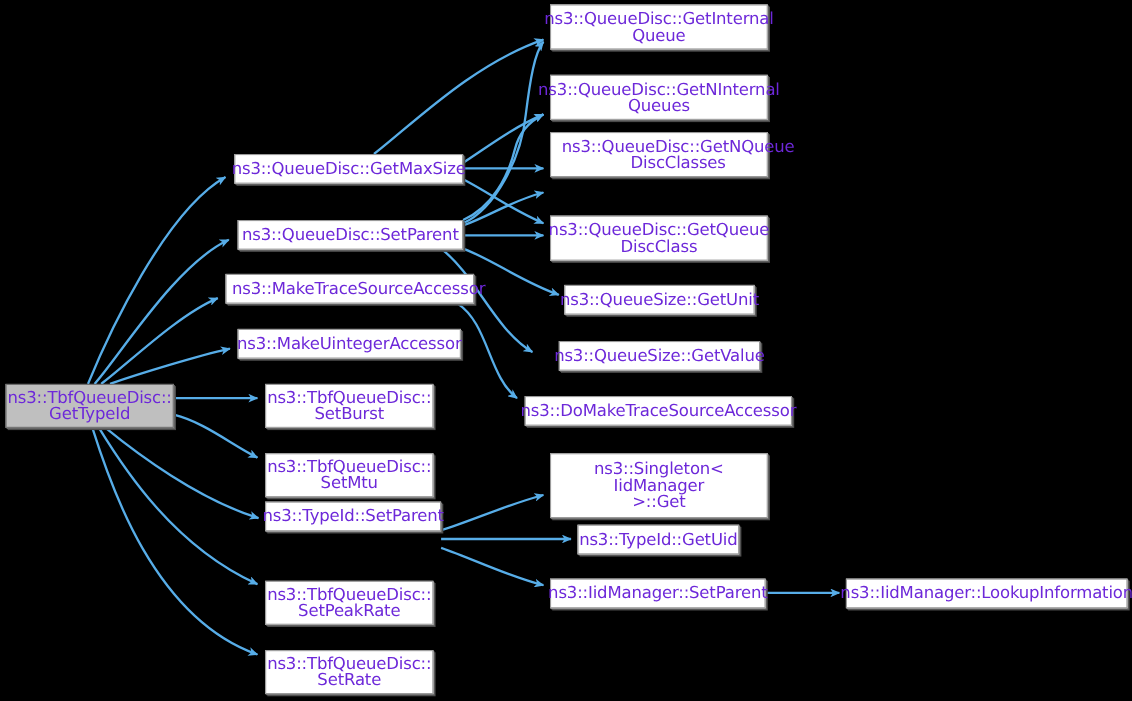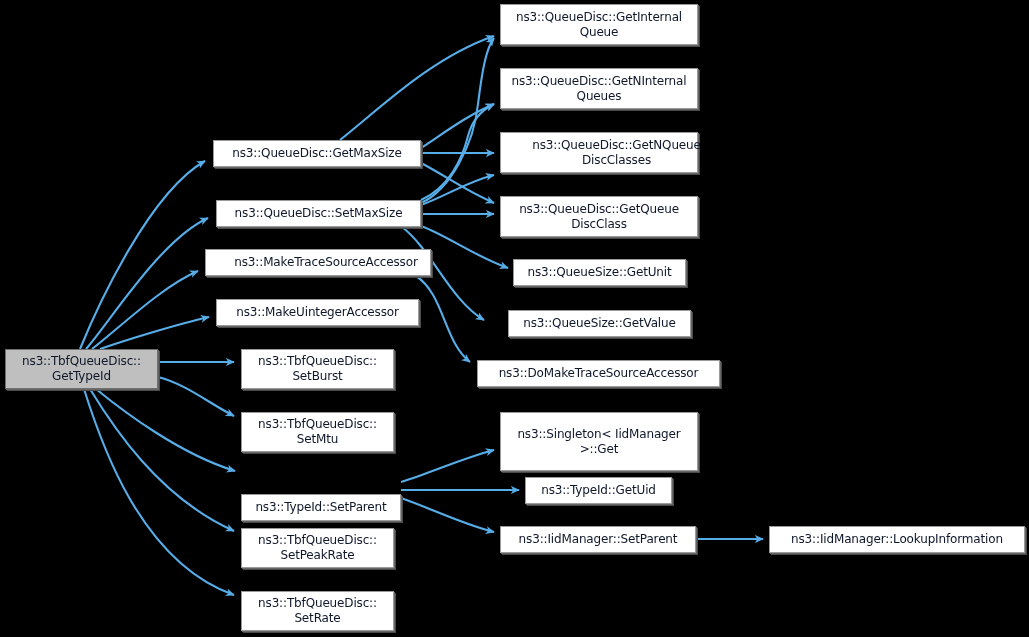--- a/index.html
+++ b/index.html
@@ -26,22 +26,22 @@
   .node {
     position: absolute;
     box-sizing: border-box;
     background: #ffffff;
     border: 1px solid #9a9a9a;
     box-shadow: 1px 1px 0 0 #666666, 2px 2px 0 0 #4a4a4a;
     display: flex;
     align-items: center;
     justify-content: center;
     text-align: center;
-    color: #0f172a;
-    font-size: 12px;
+    color: #6d28d9;
+    font-size: 15px;
     line-height: 15px;
     letter-spacing: -0.15px;
     white-space: pre-line;
     z-index: 2;
   }
   .node.root {
     background: #bfbfbf;
     border: 1px solid #6e6e6e;
   }
 </style>
@@ -90,37 +90,37 @@
       <path d="M 401,482 C 428,474 460,459 494,450"></path>
       <path d="M 401,490 L 519,490"></path>
       <path d="M 401,498 C 430,508 462,524 494,532"></path>
       <path d="M 696,539 L 763,539"></path>
     </g>
   </svg>
 
   <div class="node root" style="left:5px;   top:349px; width:153px; height:40px;">ns3::TbfQueueDisc::
 GetTypeId</div>
   <div class="node" style="left:213px; top:140px; width:208px; height:27px;">ns3::QueueDisc::GetMaxSize</div>
-  <div class="node" style="left:216px; top:200px; width:205px; height:27px;">ns3::QueueDisc::SetMaxSize</div>
+  <div class="node" style="left:216px; top:200px; width:205px; height:27px;">ns3::QueueDisc::SetParent</div>
   <div class="node" style="left:205px; top:249px; width:226px; height:27px;padding-left:16px;">ns3::MakeTraceSourceAccessor</div>
   <div class="node" style="left:216px; top:299px; width:203px; height:27px;">ns3::MakeUintegerAccessor</div>
   <div class="node" style="left:241px; top:349px; width:153px; height:40px;">ns3::TbfQueueDisc::
 SetBurst</div>
   <div class="node" style="left:241px; top:412px; width:153px; height:40px;">ns3::TbfQueueDisc::
 SetMtu</div>
-  <div class="node" style="left:241px; top:494px; width:160px; height:27px;">ns3::TypeId::SetParent</div>
+  <div class="node" style="left:241px; top:456px; width:160px; height:27px;">ns3::TypeId::SetParent</div>
   <div class="node" style="left:241px; top:528px; width:153px; height:40px;">ns3::TbfQueueDisc::
 SetPeakRate</div>
   <div class="node" style="left:241px; top:591px; width:153px; height:40px;">ns3::TbfQueueDisc::
 SetRate</div>
   <div class="node" style="left:500px; top:4px;   width:198px; height:41px;">ns3::QueueDisc::GetInternal
 Queue</div>
   <div class="node" style="left:500px; top:68px;  width:198px; height:41px;text-align:center;">ns3::QueueDisc::GetNInternal
 Queues</div>
-  <div class="node" style="left:500px; top:132px; width:198px; height:41px;padding-left:35px;">ns3::QueueDisc::GetNQueue
+  <div class="node" style="left:500px; top:120px; width:198px; height:41px;padding-left:35px;">ns3::QueueDisc::GetNQueue
 DiscClasses</div>
   <div class="node" style="left:500px; top:196px; width:198px; height:41px;">ns3::QueueDisc::GetQueue
 DiscClass</div>
   <div class="node" style="left:513px; top:259px; width:173px; height:27px;">ns3::QueueSize::GetUnit</div>
   <div class="node" style="left:508px; top:310px; width:183px; height:27px;">ns3::QueueSize::GetValue</div>
   <div class="node" style="left:477px; top:360px; width:243px; height:27px;">ns3::DoMakeTraceSourceAccessor</div>
   <div class="node" style="left:500px; top:412px; width:198px; height:59px;">ns3::Singleton&lt; IidManager
 &gt;::Get</div>
   <div class="node" style="left:525px; top:477px; width:147px; height:27px;">ns3::TypeId::GetUid</div>
   <div class="node" style="left:500px; top:526px; width:196px; height:27px;">ns3::IidManager::SetParent</div>

